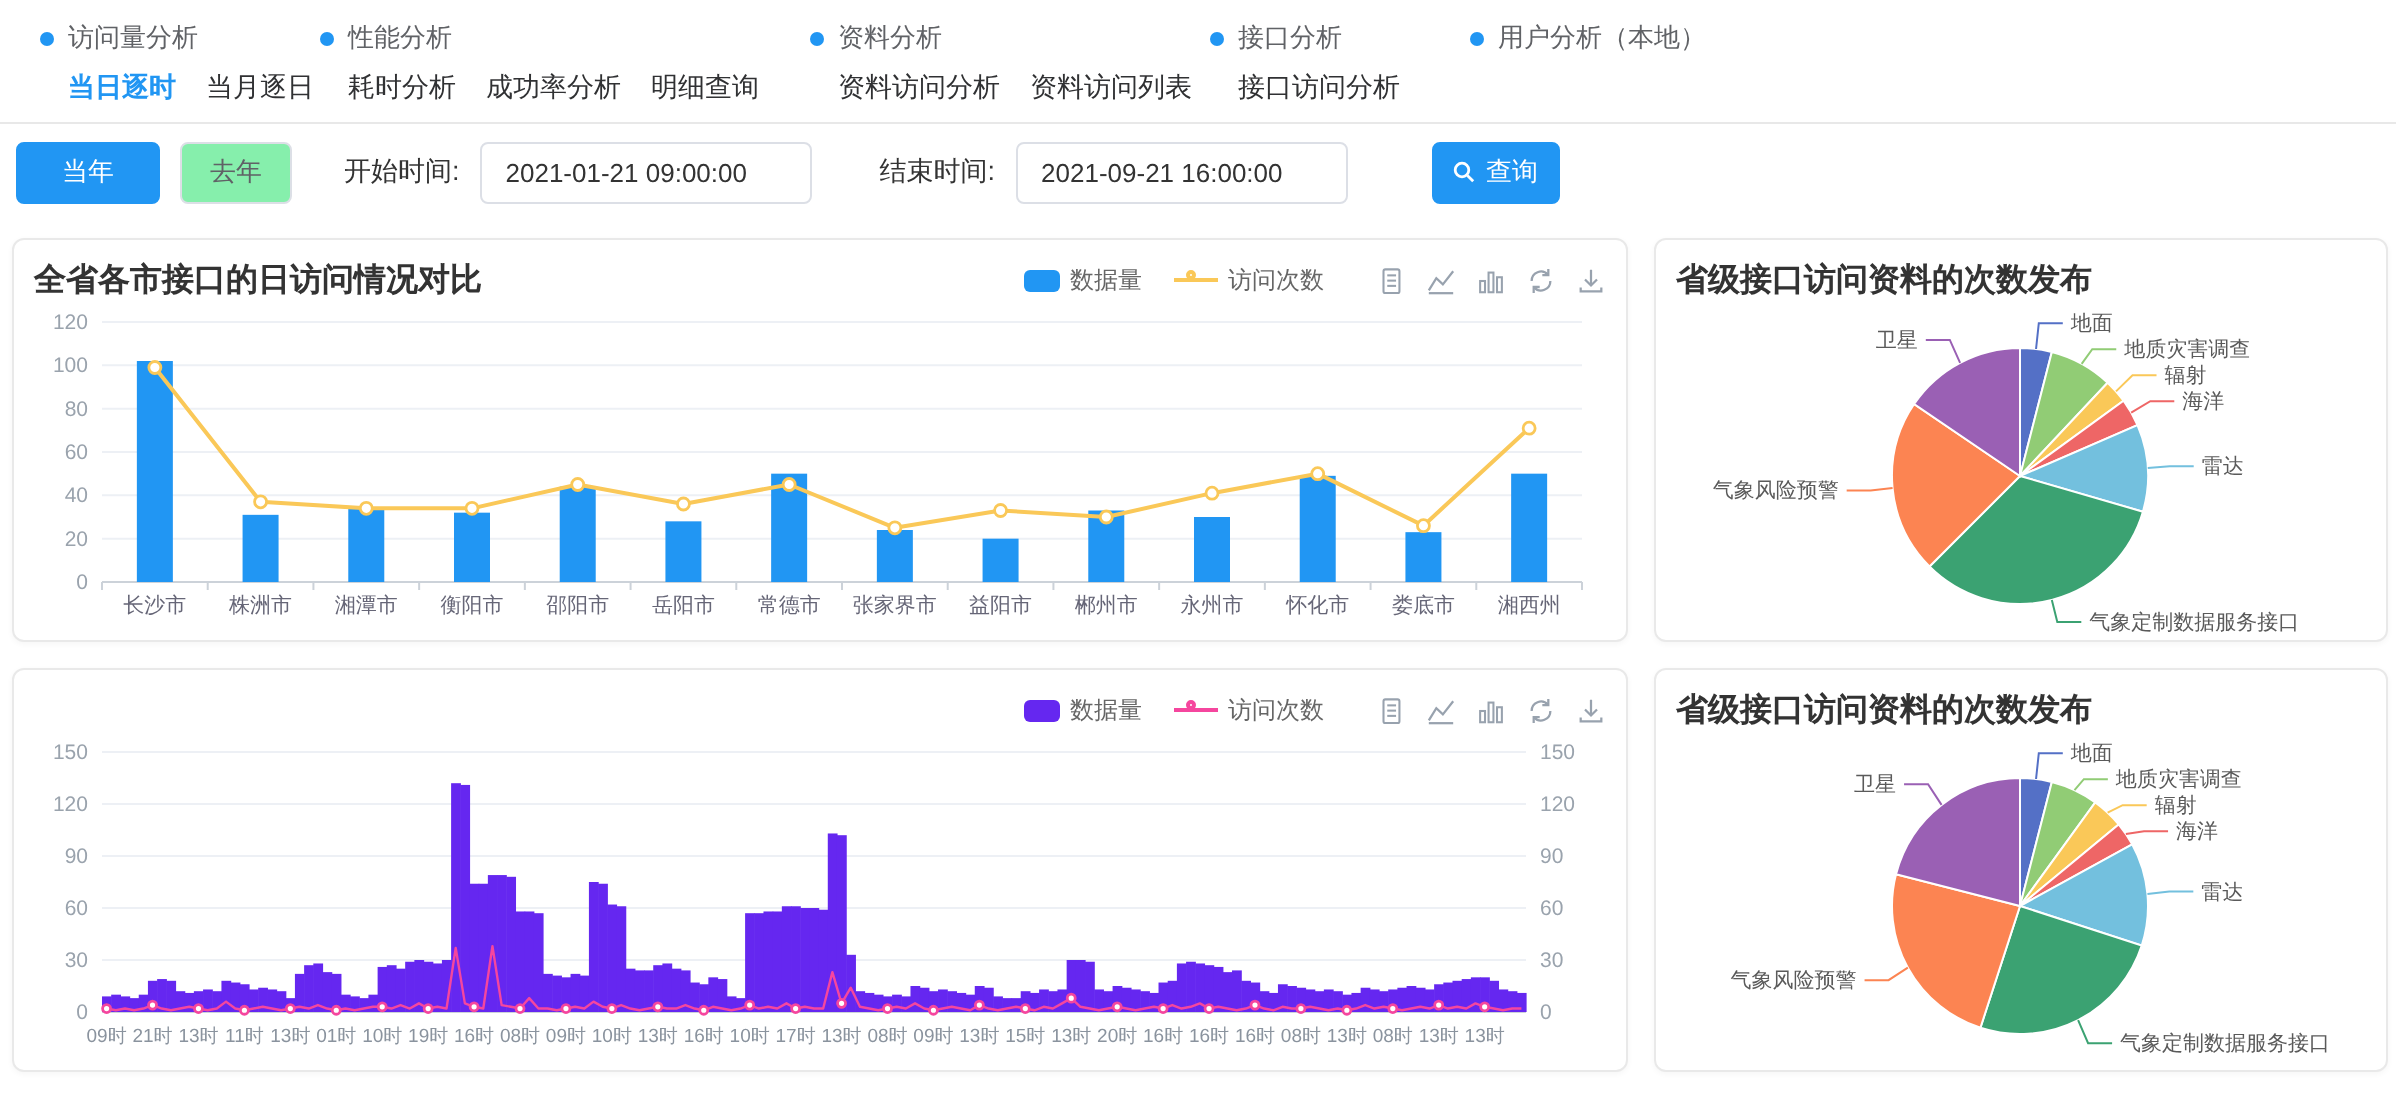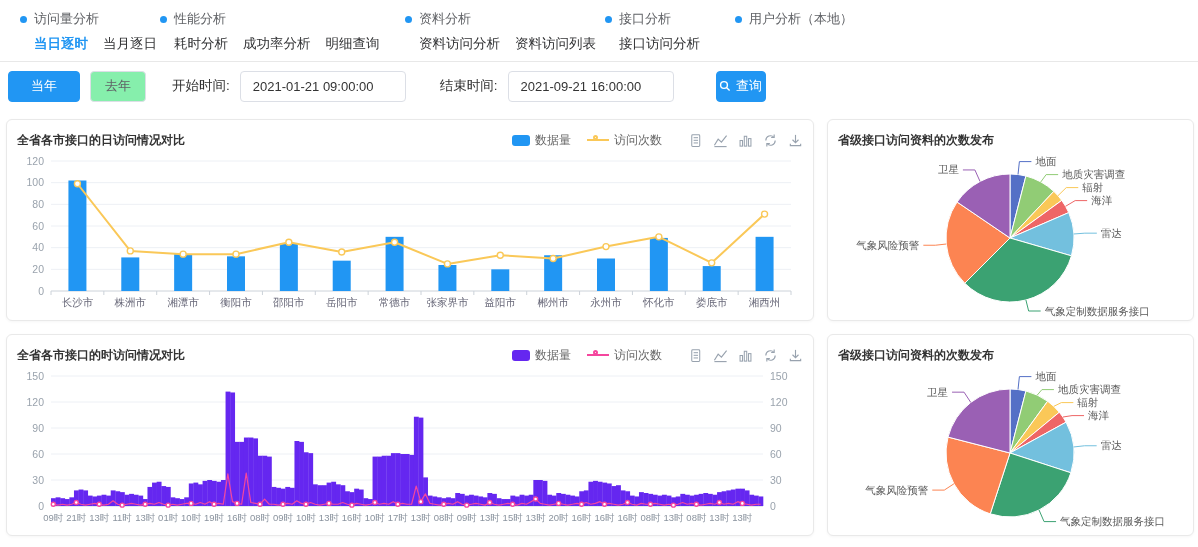--- a/index.html
+++ b/index.html
@@ -18,30 +18,30 @@
   
   .filterbar{height:48px;display:flex;align-items:center;padding:0 8px;gap:10px}
   .btn{height:31px;border-radius:4px;font-size:13px;cursor:pointer;
     font-family:inherit}
   .btn.primary{background:#2196f3;color:#fff;border:1px solid #2196f3;width:72px}
   .btn.ghost{background:#86efac;border:1px solid #dcdfe6;color:#606266;width:56px}
   .flabel{font-size:13.5px;color:#333}
   .flabel.start{margin-left:16px}.flabel.end{margin-left:24px}
   .filterbar input{width:166px;height:31px;border:1px solid #dcdfe6;border-radius:4px;
     padding:0 12px;font-size:13px;color:#333;font-family:inherit}
-  .btn.search{width:50px;margin-left:32px;display:inline-flex;align-items:center;
+  .btn.search{width:64px;margin-left:32px;display:inline-flex;align-items:center;
     justify-content:center;gap:5px}
   
   .content{display:flex;gap:13px;padding:9px 6px 0 6px}
   .col-left{width:808px;display:flex;flex-direction:column;gap:13px}
   .col-right{flex:1;display:flex;flex-direction:column;gap:13px}
   .card{background:#fff;border:1px solid #e9e9e9;border-radius:6px;height:202px;
     padding:9px 10px;box-shadow:0 1px 3px rgba(0,0,0,.04)}
   .card-head{display:flex;align-items:center;height:22px}
-  .card-title{font-size:12px;font-weight:bold;color:#333}
+  .card-title{font-size:16px;font-weight:bold;color:#333}
   .legend{display:flex;align-items:flex-end;gap:16px;margin-left:auto;margin-right:26px;
     font-size:12px;color:#666}
   .lg-item{display:inline-flex;align-items:center;gap:5px;cursor:pointer}
   .sw{width:18px;height:11px;border-radius:3px;display:inline-block}
   .sw-line{width:22px;height:2px;display:inline-block;position:relative}
   .sw-line b{position:absolute;left:6px;top:-4px;width:5px;height:5px;border:2px solid;
     border-radius:50%;background:#fff;display:block}
   .toolbox{display:flex;gap:10px;align-items:center}
   .tb{cursor:pointer;display:inline-flex}
   .chart{height:162px}
@@ -243,21 +243,20 @@
             <circle cx="536.1428571428571" cy="107.5" r="3" fill="#fff" stroke="#fac858" stroke-width="1.4"></circle>
             <circle cx="589" cy="95.58333333333333" r="3" fill="#fff" stroke="#fac858" stroke-width="1.4"></circle>
             <circle cx="641.8571428571428" cy="85.83333333333333" r="3" fill="#fff" stroke="#fac858" stroke-width="1.4"></circle>
             <circle cx="694.7142857142857" cy="111.83333333333333" r="3" fill="#fff" stroke="#fac858" stroke-width="1.4"></circle>
             <circle cx="747.5714285714286" cy="63.083333333333336" r="3" fill="#fff" stroke="#fac858" stroke-width="1.4"></circle>
           </svg></div>
     </section>
 
     <section class="card">
       <div class="card-head">
-        <span class="card-title">全省各市接口的时访问情况对比</span>
         <div class="legend">
           <span class="lg-item">
               <i class="sw" id="sw-bar-2" style="background: rgb(101, 39, 240);"></i>
               <span>数据量</span>
             </span>
           <span class="lg-item">
               <i class="sw-line" id="sw-line-2" style="background: rgb(245, 70, 158);">
                 <b style="border-color: rgb(245, 70, 158);"></b>
               </i>
               <span>访问次数</span>

